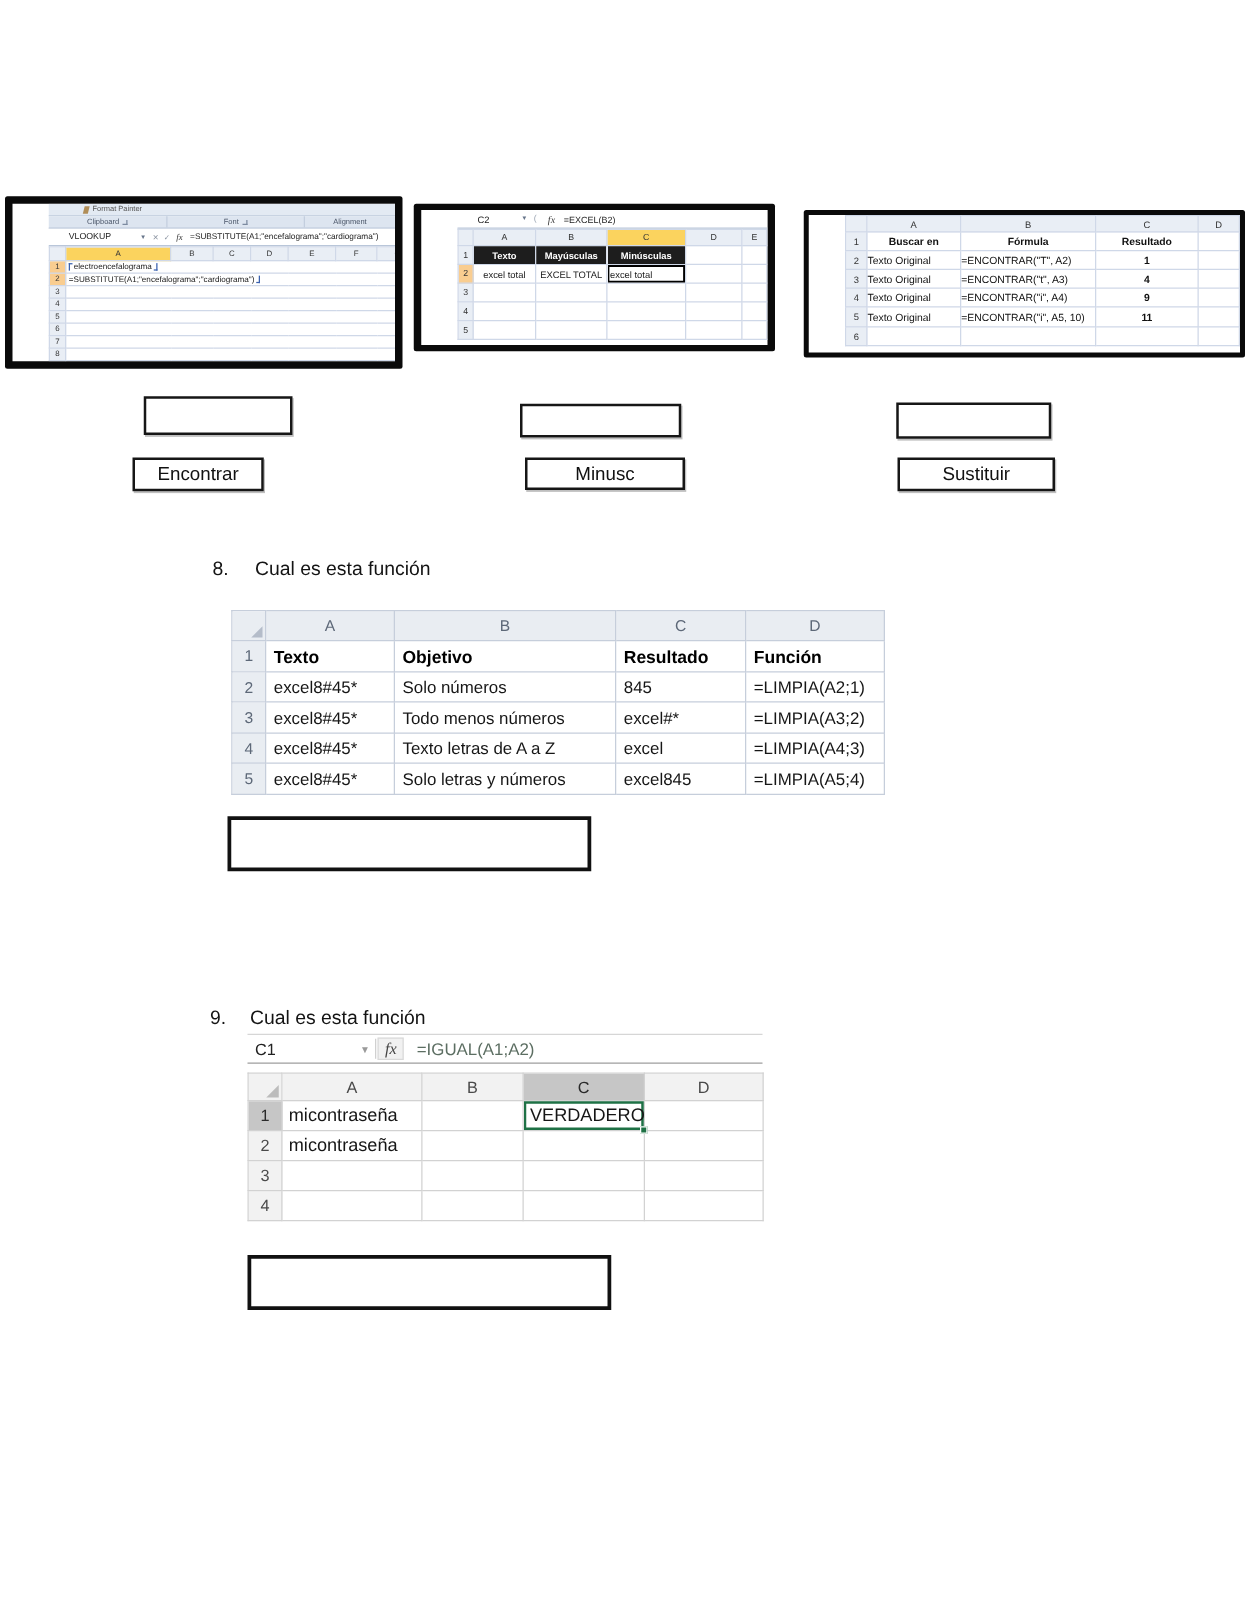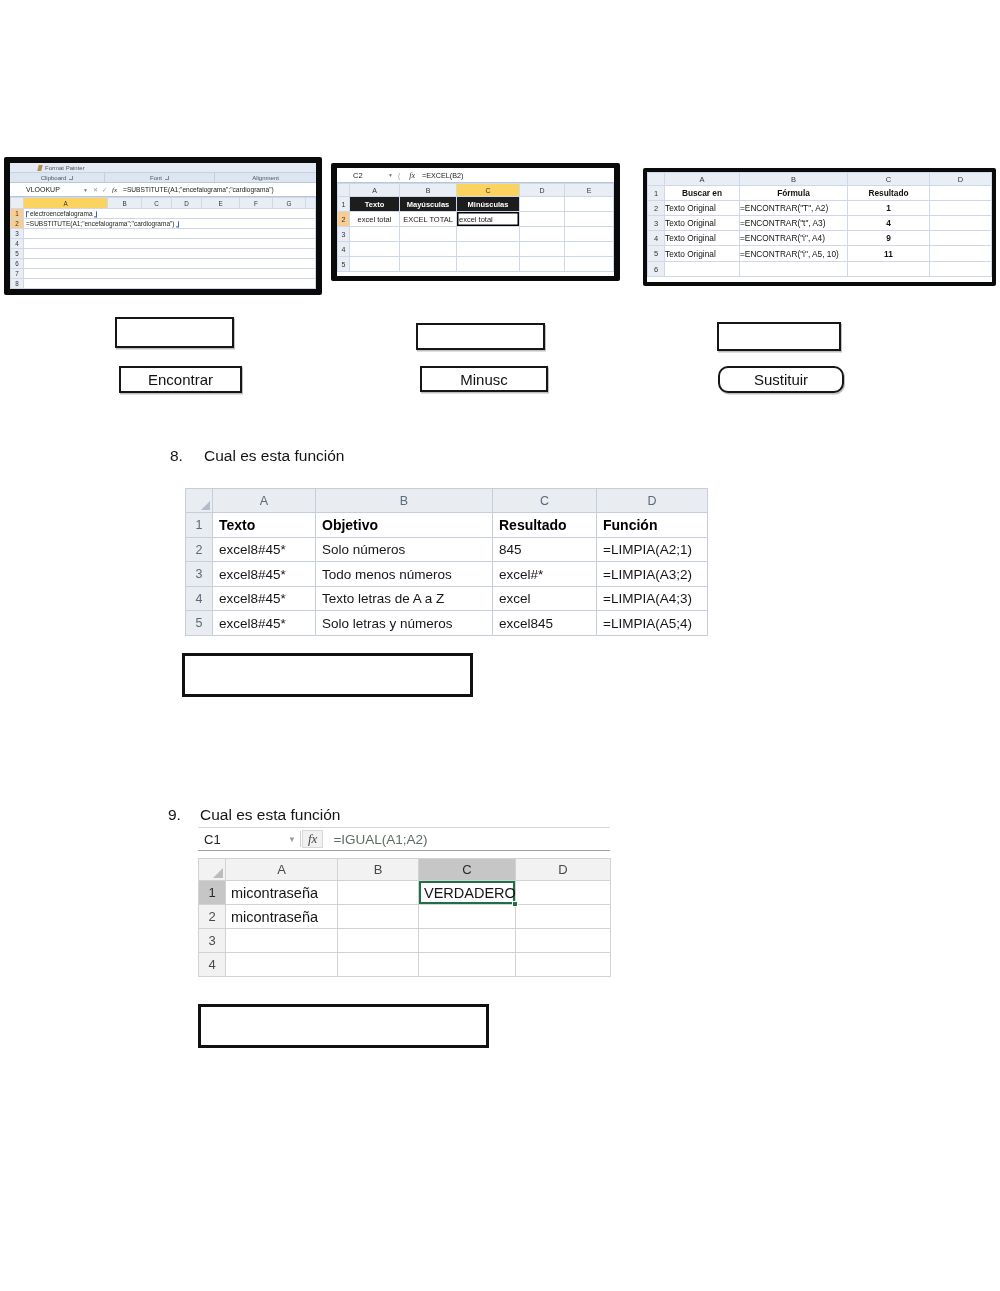--- a/index.html
+++ b/index.html
@@ -6,21 +6,21 @@
   html,body { background:#fff; }
   body { font-family:"Liberation Sans", sans-serif; color:#1a1a1a; }
   .page { position:relative; width:1000px; height:1291px; background:#fff; overflow:hidden; }
 
   
   .qhead { position:absolute; font-size:15.5px; color:#141414; white-space:nowrap; }
   .qhead .qnum { display:inline-block; width:34px; }
 
   
   .shot { position:absolute; background:#0a0a0a; border-radius:2px; }
-  .shot-inner { position:absolute; background:#fff; overflow:hidden; }
+  .shot-inner { position:absolute; background:#fff; overflow:hidden;padding-left:29px; }
 
   
   .s1-ribbontop { height:10px; background:#e3eaf3; border-bottom:1px solid #c8d3e2; display:flex; align-items:center; font-size:6px; color:#555; padding-left:28px; gap:3px; }
   .s1-brush { width:4px; height:6px; background:#b08d57; transform:skewX(-14deg); display:inline-block; }
   .s1-groups { height:10px; background:#dde5f0; border-bottom:1px solid #bcc8da; display:flex; font-size:6px; color:#4a5568; }
   .s1-grp { display:flex; align-items:center; justify-content:center; gap:3px; border-right:1px solid #c3cede; }
   .s1-launch { width:4px; height:4px; border-right:1px solid #7c8aa0; border-bottom:1px solid #7c8aa0; display:inline-block; }
   .s1-fbar { height:14px; background:#fff; border-bottom:1px solid #b9c6d9; display:flex; align-items:center; font-size:7px; }
   .s1-nbox { width:70px; padding-left:16px; color:#222; }
   .dd-arrow { font-size:5px; color:#67758a; margin:0 3px; }
@@ -321,23 +321,23 @@
             </tr>
       </tbody>
         </table>
     </div>
   </div>
 
   <div class="dropbox" style="left:115px; top:317px; width:119px; height:31px;"></div>
   <div class="dropbox" style="left:416px; top:323px; width:129px; height:27px; border-width:2px;"></div>
   <div class="dropbox" style="left:717px; top:322px; width:124px; height:29px; border-width:2px;"></div>
 
-  <div class="labelbox" style="left:119px; top:366px; width:123px; height:27px;">Encontrar</div>
+  <div class="labelbox" style="left:106px; top:366px; width:105px; height:27px;">Encontrar</div>
   <div class="labelbox" style="left:420px; top:366px; width:128px; height:26px;">Minusc</div>
-  <div class="labelbox" style="left:718px; top:366px; width:126px; height:27px;border-radius:10px;">Sustituir</div>
+  <div class="labelbox" style="left:718px; top:366px; width:126px; height:27px;">Sustituir</div>
 
   <div class="qhead" style="left:170px; top:447px;">
     <span class="qnum">8.</span><span>Cual es esta función</span>
   </div>
 
   <table class="t8" style="left:185px; top:488px; width:522px;">
     <colgroup>
         <col style="width:27px;">
         <col style="width:103px;">
         <col style="width:177px;">

